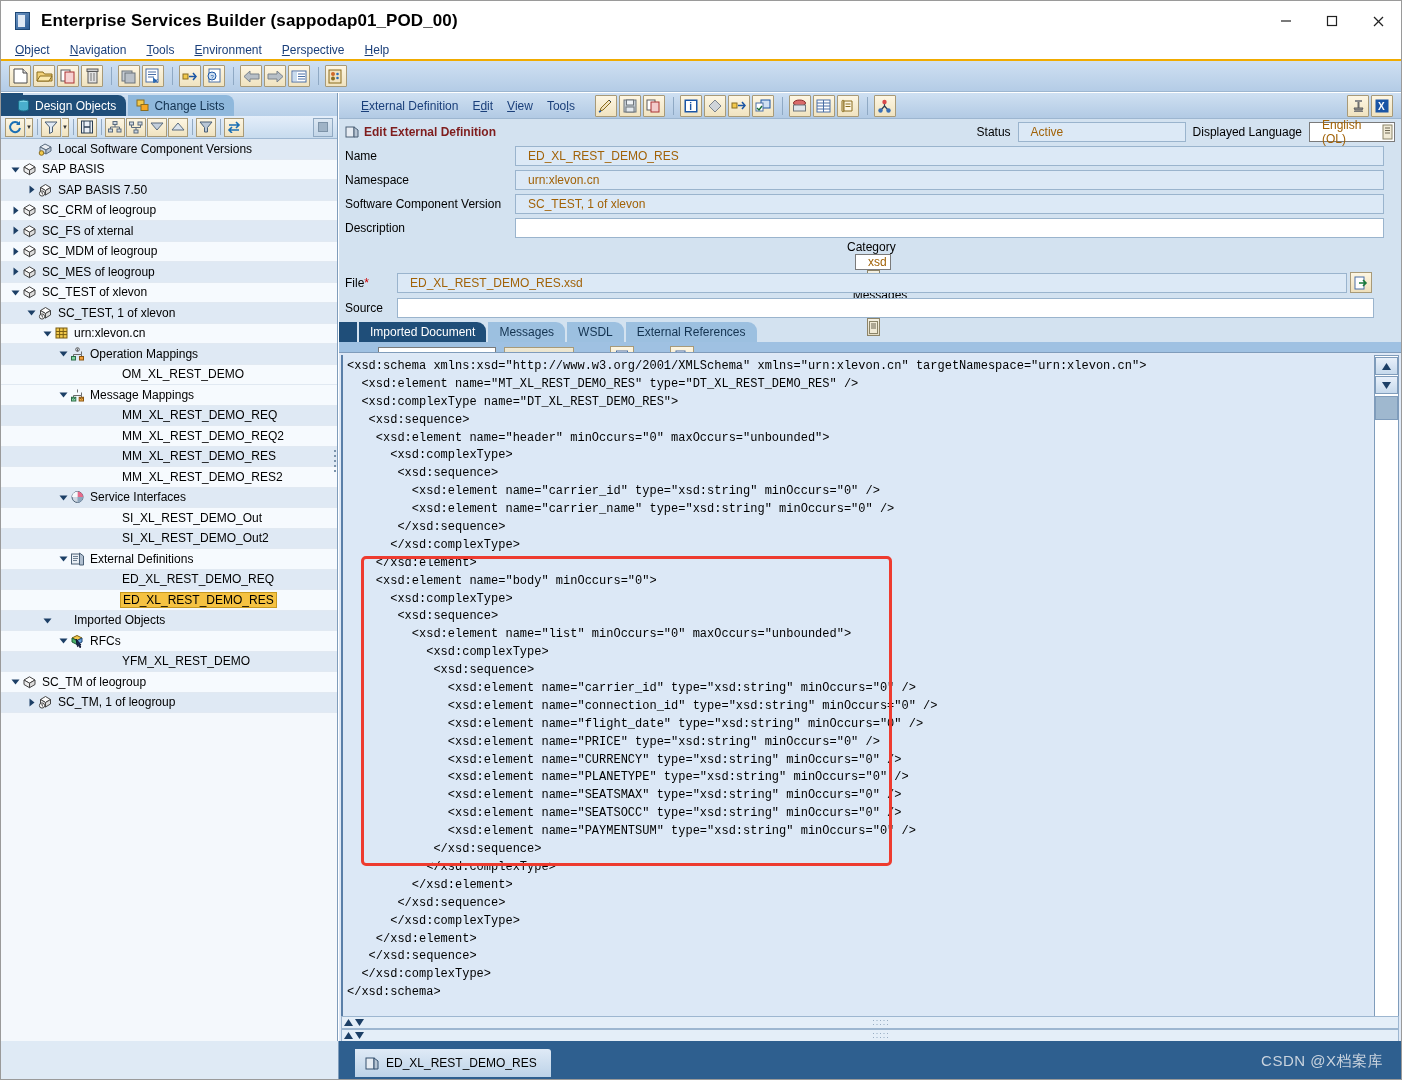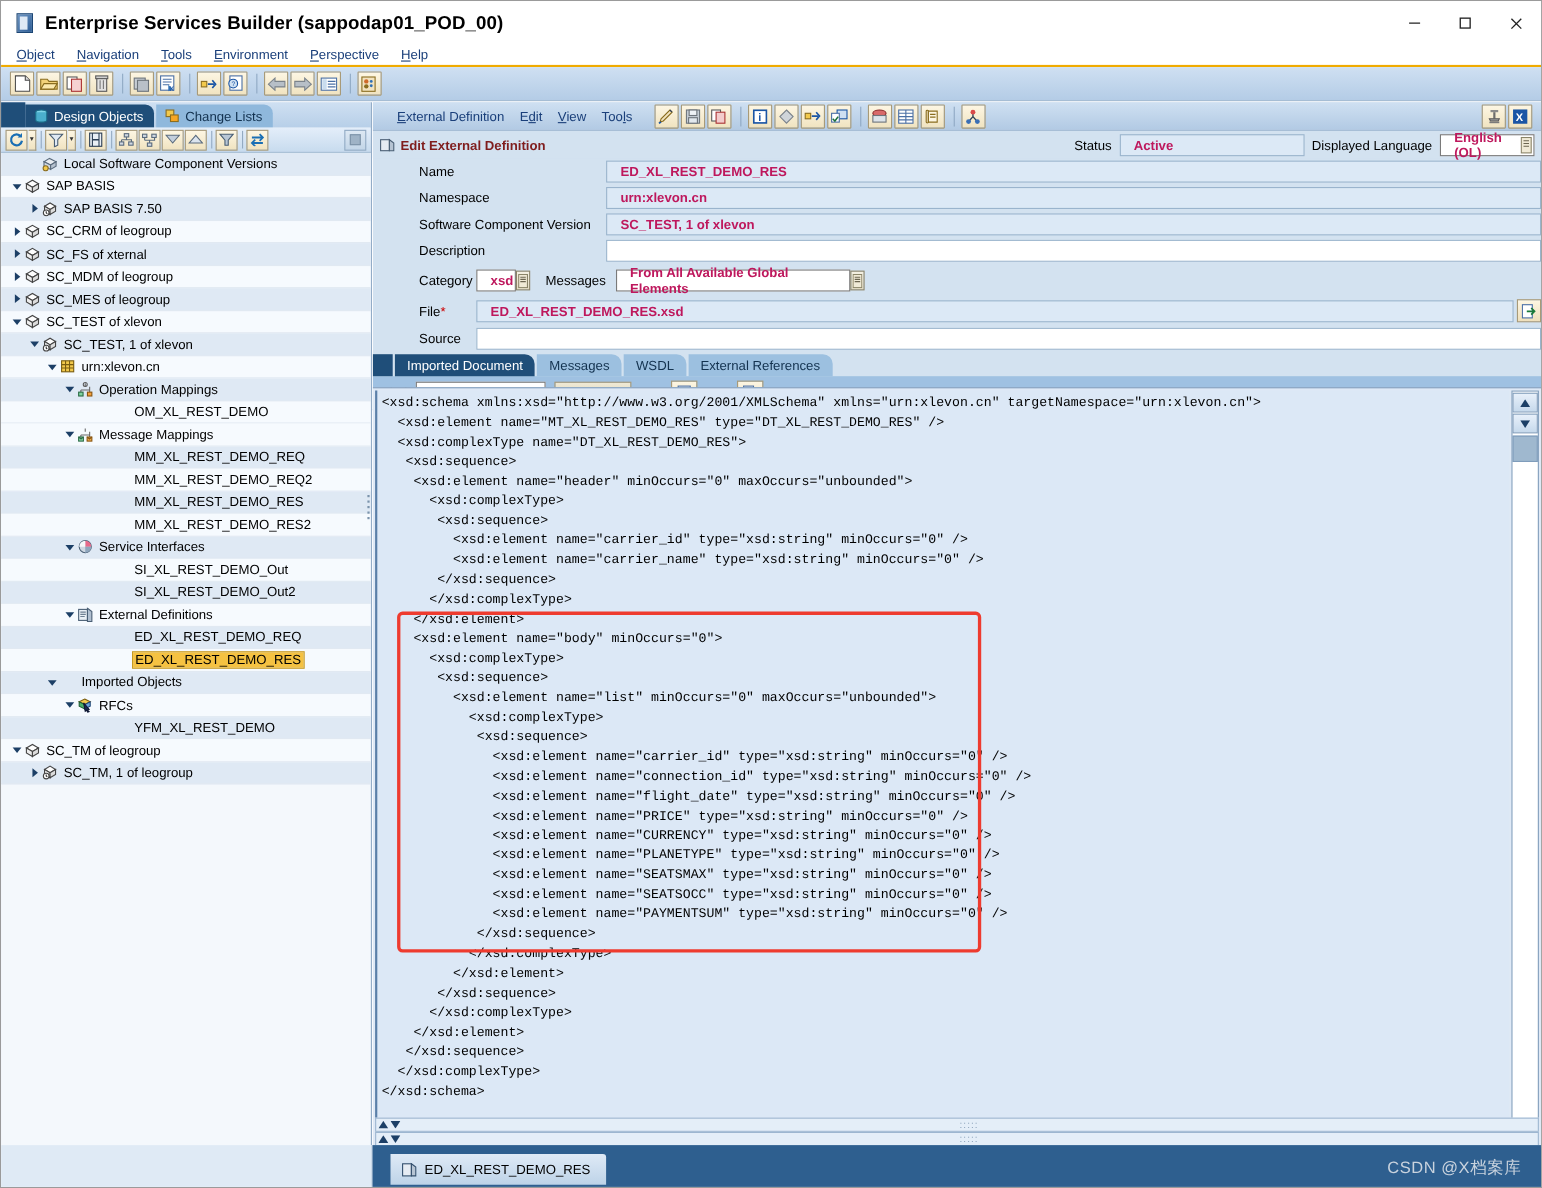--- a/index.html
+++ b/index.html
@@ -52,21 +52,21 @@
   .tsep:after { content:""; position:absolute; left:4px; top:0; width:1px;
                 height:18px; background:#8fa9c4; }
 
   
   .workarea { position:absolute; left:0; top:92px; right:0; bottom:38px; }
 
   
   .leftpanel { position:absolute; left:0; top:0; width:337px; bottom:0;
                background:#dfeaf5; border-right:1px solid #7f9cbb; }
   .tabstrip { height:23px; position:relative; display:flex; align-items:flex-end;
-              background:linear-gradient(#cfe0f2,#b7cfe8); padding-left:22px; }
+              background:linear-gradient(#cfe0f2,#b7cfe8); padding-left:8px; }
   .tabstrip:before { content:""; position:absolute; left:0; top:0; width:22px;
               height:23px; background:#1f4e79; }
   .tab { height:21px; display:flex; align-items:center; gap:5px; padding:0 10px 0 8px;
          font-size:12px; cursor:default; position:relative; }
   .tab.active { background:#1f4e79; color:#fff; border-top-right-radius:8px; }
   .tab.inactive { background:#8fb8dc; color:#12314f; border-top-right-radius:8px;
                   margin-left:2px; }
   .tab .ticon { width:13px; height:13px; flex:none; position:relative; }
 
   .treetoolbar { height:23px; background:linear-gradient(#e4eefa,#c7dbee);
@@ -114,26 +114,26 @@
 
   .ed-hdr { height:25px; display:flex; align-items:center;
             background:#d3e2f0; padding-left:6px; position:relative; }
   .ed-hdr-icon { width:14px; height:14px; margin-right:5px; position:relative; }
   .ed-hdr-title { font-weight:bold; font-size:12px; color:#7f1d1d; }
   .fld-status { position:absolute; right:0; top:0; height:25px; display:flex;
                 align-items:center; gap:7px; padding-right:6px; }
   .lbl { font-size:12px; color:#000; }
   .inp { background:#dce9f6; border:1px solid #9ab4cd; height:20px;
          font-size:12px; padding:0 12px; display:flex; align-items:center;
-         color:#be185d; font-family:"Liberation Sans", sans-serif;font-weight:bold; }
+         color:#a16207; font-family:"Liberation Sans", sans-serif; }
   .inp.white { background:#ffffff; }
   .inp.ro { background:#dce9f6; }
 
   .frow { display:flex; align-items:center; height:24px; padding-left:6px; }
-  .frow .fl { width:170px; font-size:12px; color:#000; flex:none;margin-left:36px; }
+  .frow .fl { width:170px; font-size:12px; color:#000; flex:none; }
 
   .ddbtn { width:13px; height:18px; background:linear-gradient(#f4f0e2,#e3dcc4);
            border:1px solid #8d8468; display:flex; align-items:center;
            justify-content:center; font-size:8px; flex:none; }
 
   
   .etabs { display:flex; align-items:flex-end; height:22px; padding-left:18px;
            position:relative; }
   .etabs:before{content:"";position:absolute;left:0;bottom:0;width:18px;height:20px;
            background:#1f4e79;}
@@ -894,21 +894,21 @@
         </div>
         <div class="frow">
           <span class="fl">Software Component Version</span>
           <span class="inp ro" style="width:869px;">SC_TEST, 1 of xlevon</span>
         </div>
         <div class="frow">
           <span class="fl">Description</span>
           <span class="inp white" style="width:869px;border:1px solid #9ab4cd;"></span>
         </div>
 
-        <div class="frow" style="height:30px;">
+        <div class="frow" style="height:30px;flex-direction:column;">
           <span class="fl" style="width:52px;">Category</span>
           <span class="inp white" style="width:36px;border:1px solid #7a7a7a;">xsd</span>
           <span class="ddbtn">
             <svg width="9" height="13" viewBox="0 0 9 13">
                 <rect x="0.5" y="0.5" width="8" height="12" fill="#f0ead6" stroke="#8a8468"></rect>
                 <path d="M2 3h5M2 5h5M2 7h5" stroke="#6b6550"></path>
               </svg>
           </span>
           <span class="lbl" style="margin-left:14px;">Messages</span>
           <span class="inp white" style="width:213px;margin-left:9px;border:1px solid #7a7a7a;">From All Available Global Elements</span>

